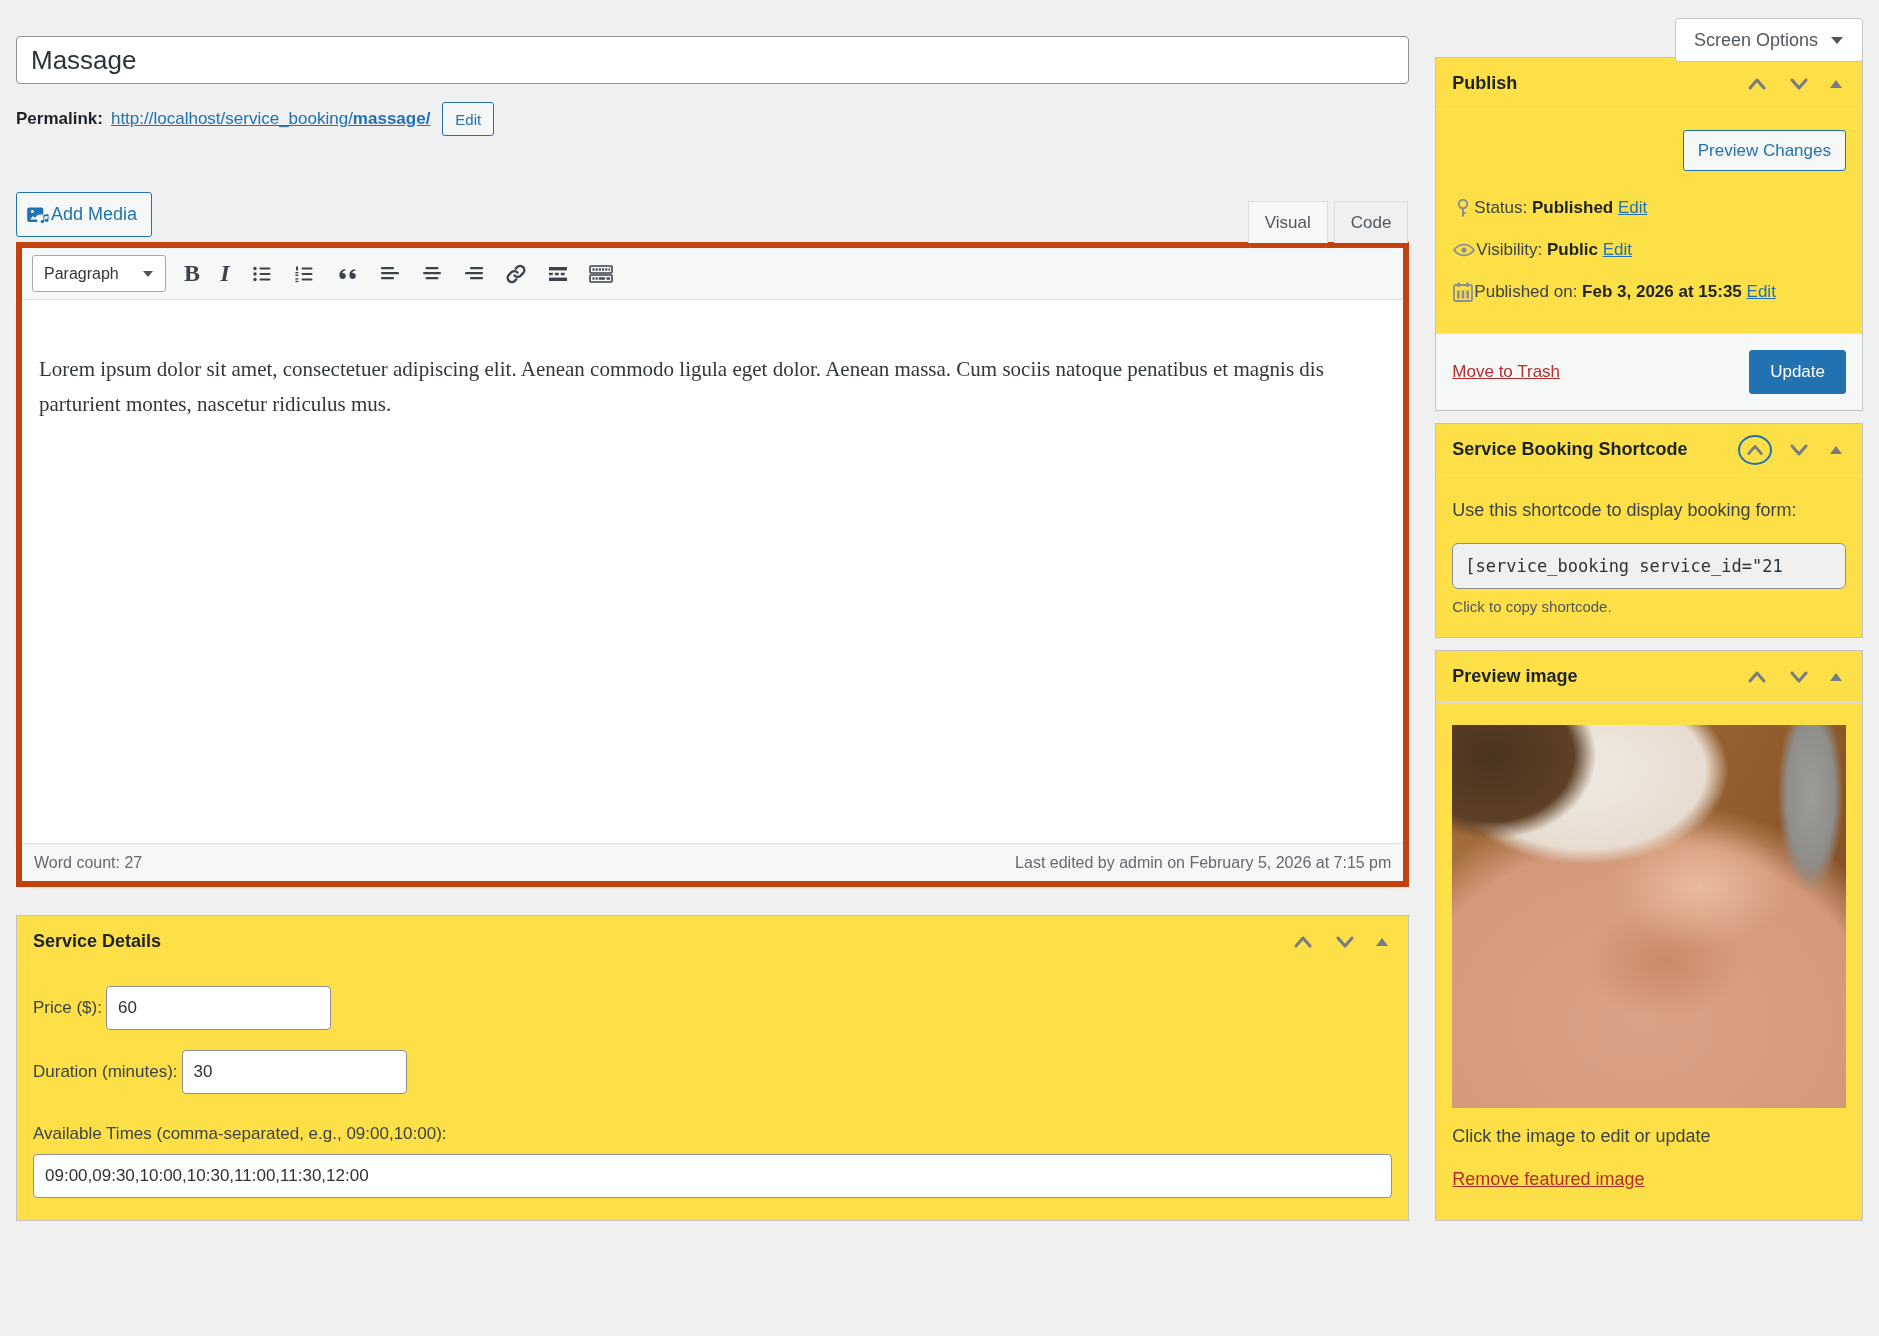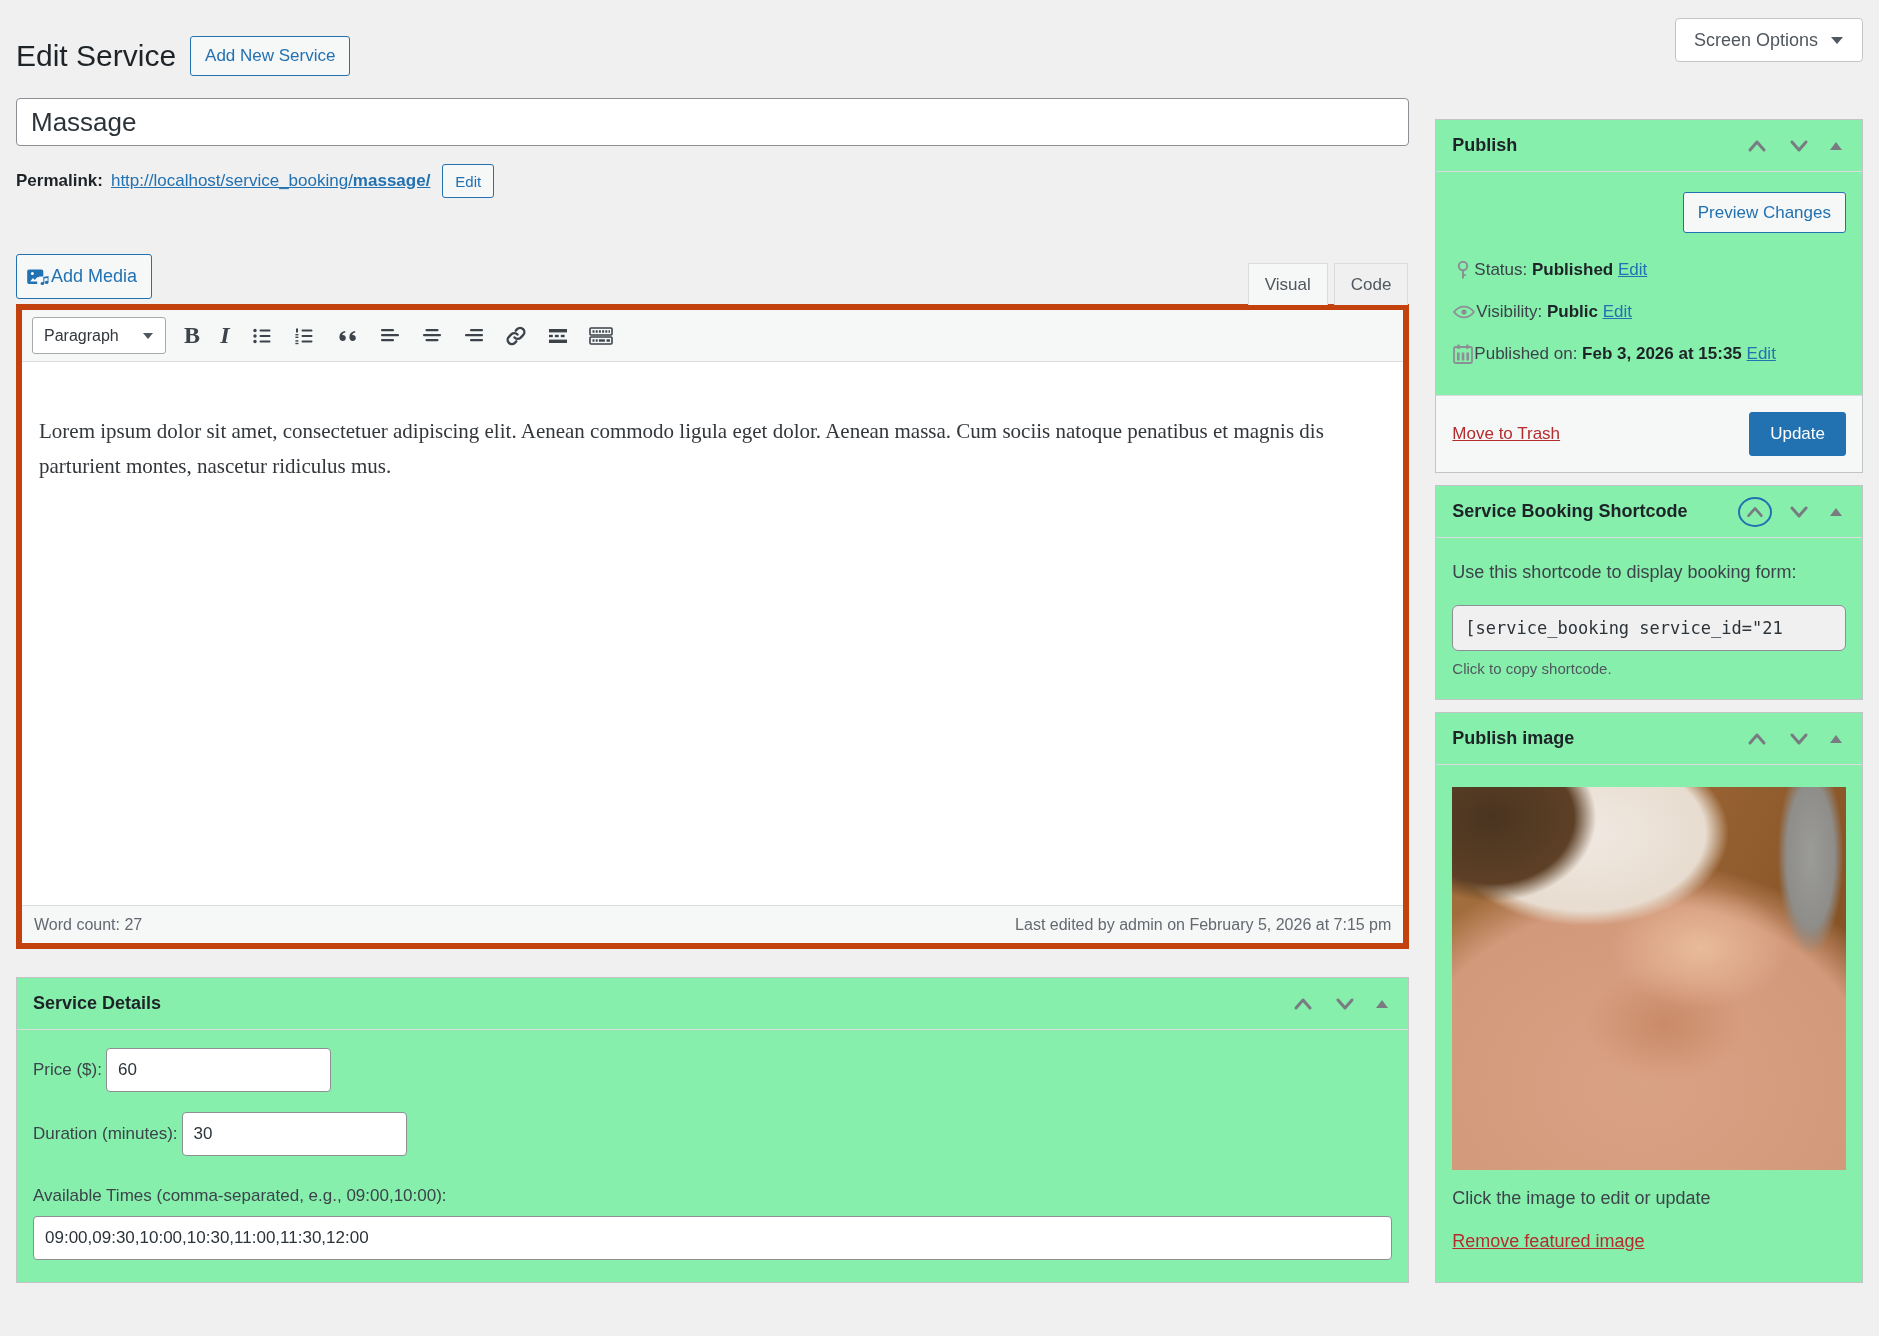--- a/index.html
+++ b/index.html
@@ -78,21 +78,21 @@
     min-height:543px; padding:52px 17px 20px 17px;
     font-family:"Liberation Serif", serif; font-size:21px; line-height:1.68; color:#32373c;
   }
   .editor-statusbar {
     height:38px; background:#f6f7f7; border-top:1px solid #dcdcde;
     display:flex; justify-content:space-between; align-items:center;
     padding:0 12px; color:#646970; font-size:16px;
   }
 
   
-  .postbox { background:#86efac; border:1px solid #c3c4c7; }
+  .postbox { background:#fde047; border:1px solid #c3c4c7; }
   .postbox + .postbox { margin-top:12px; }
   .postbox-header {
     display:flex; justify-content:space-between; align-items:center;
     padding:0 16px; height:52px; border-bottom:1px solid #dcdcde;
   }
   .postbox-title { font-size:18px; font-weight:700; color:#1d2327; }
   .handle-actions { display:flex; align-items:center; gap:12px; color:#787c82; }
   .handle-btn { background:none; border:none; padding:2px; cursor:pointer; color:#787c82; display:flex; }
   .handle-btn.focused { border:2px solid #2271b1; border-radius:50%; padding:3px; }
 
@@ -150,24 +150,20 @@
 <div class="screen-options">
   <span>Screen Options</span>
   <span>
     <svg width="14" height="10" viewBox="0 0 14 10">
         <path d="M1 2 L7 9 L13 2 Z" fill="#50575e"></path>
       </svg>
   </span>
 </div>
 
 <div class="wrap">
-  <div class="page-header">
-    <h1 class="page-title">Edit Service</h1>
-    <a class="btn btn-add-new">Add New Service</a>
-  </div>
 
   <div class="columns">
 
     <div class="main-col">
       <input class="title-input" value="Massage" style="">
 
       <div class="permalink-row">
         <b>Permalink:</b>
         <a class="permalink-link"><span>http://localhost/service_booking/</span><span class="slug">massage/</span></a>
         <button class="btn btn-edit-slug">Edit</button>
@@ -459,21 +455,21 @@
         </div>
         <div class="postbox-body">
           <div class="shortcode-desc">Use this shortcode to display booking form:</div>
           <input class="shortcode-input" readonly="" value="[service_booking service_id=&quot;21" style="">
           <div class="shortcode-hint">Click to copy shortcode.</div>
         </div>
       </div>
 
       <div class="postbox">
         <div class="postbox-header">
-          <span class="postbox-title">Publish image</span>
+          <span class="postbox-title">Preview image</span>
           <span class="handle-actions">
             <button class="handle-btn">
               <svg width="26" height="22" viewBox="0 0 26 22" fill="none" stroke="#787c82" stroke-width="3" stroke-linecap="round" stroke-linejoin="round">
                   <polyline points="6,15 13,7 20,15"></polyline>
                 </svg>
             </button>
             <button class="handle-btn">
               <svg width="26" height="22" viewBox="0 0 26 22" fill="none" stroke="#787c82" stroke-width="3" stroke-linecap="round" stroke-linejoin="round">
                   <polyline points="6,7 13,15 20,7"></polyline>
                 </svg>

